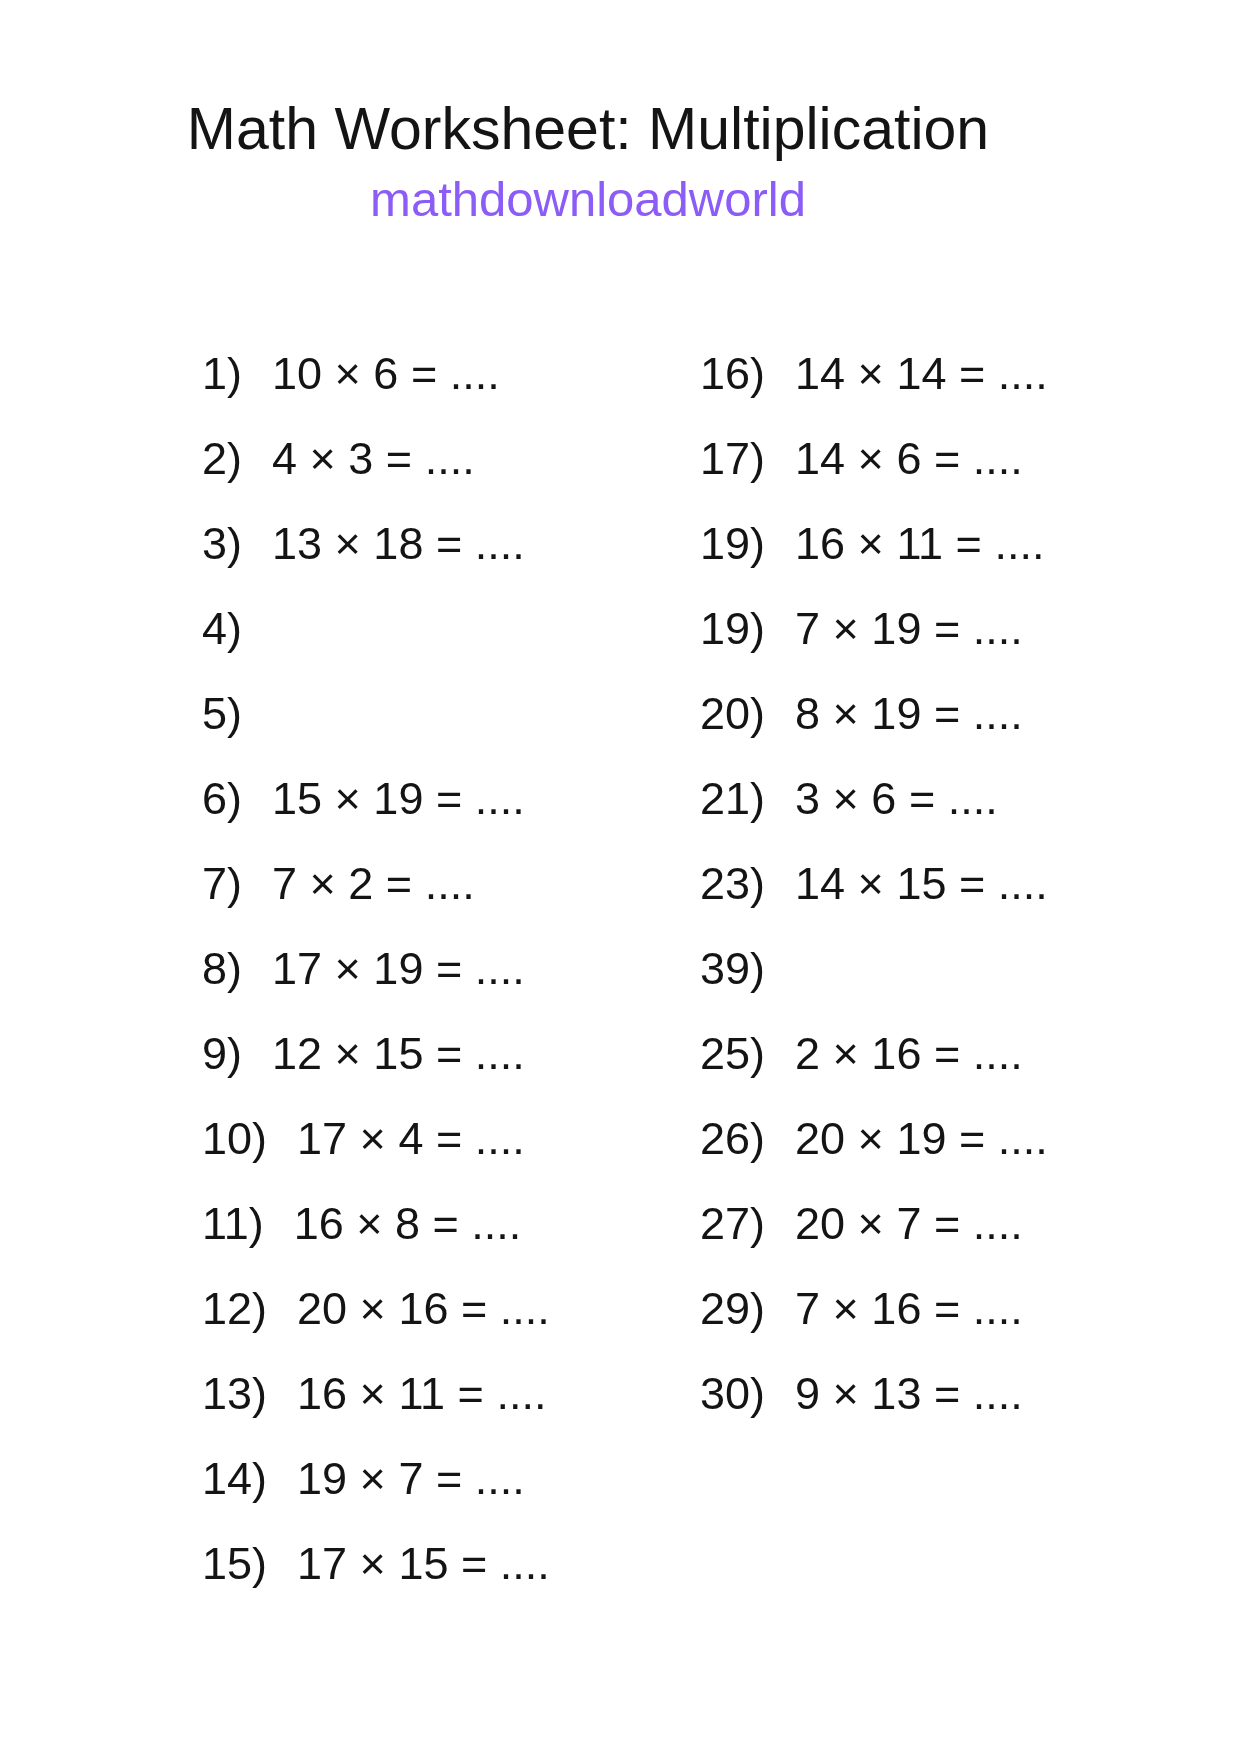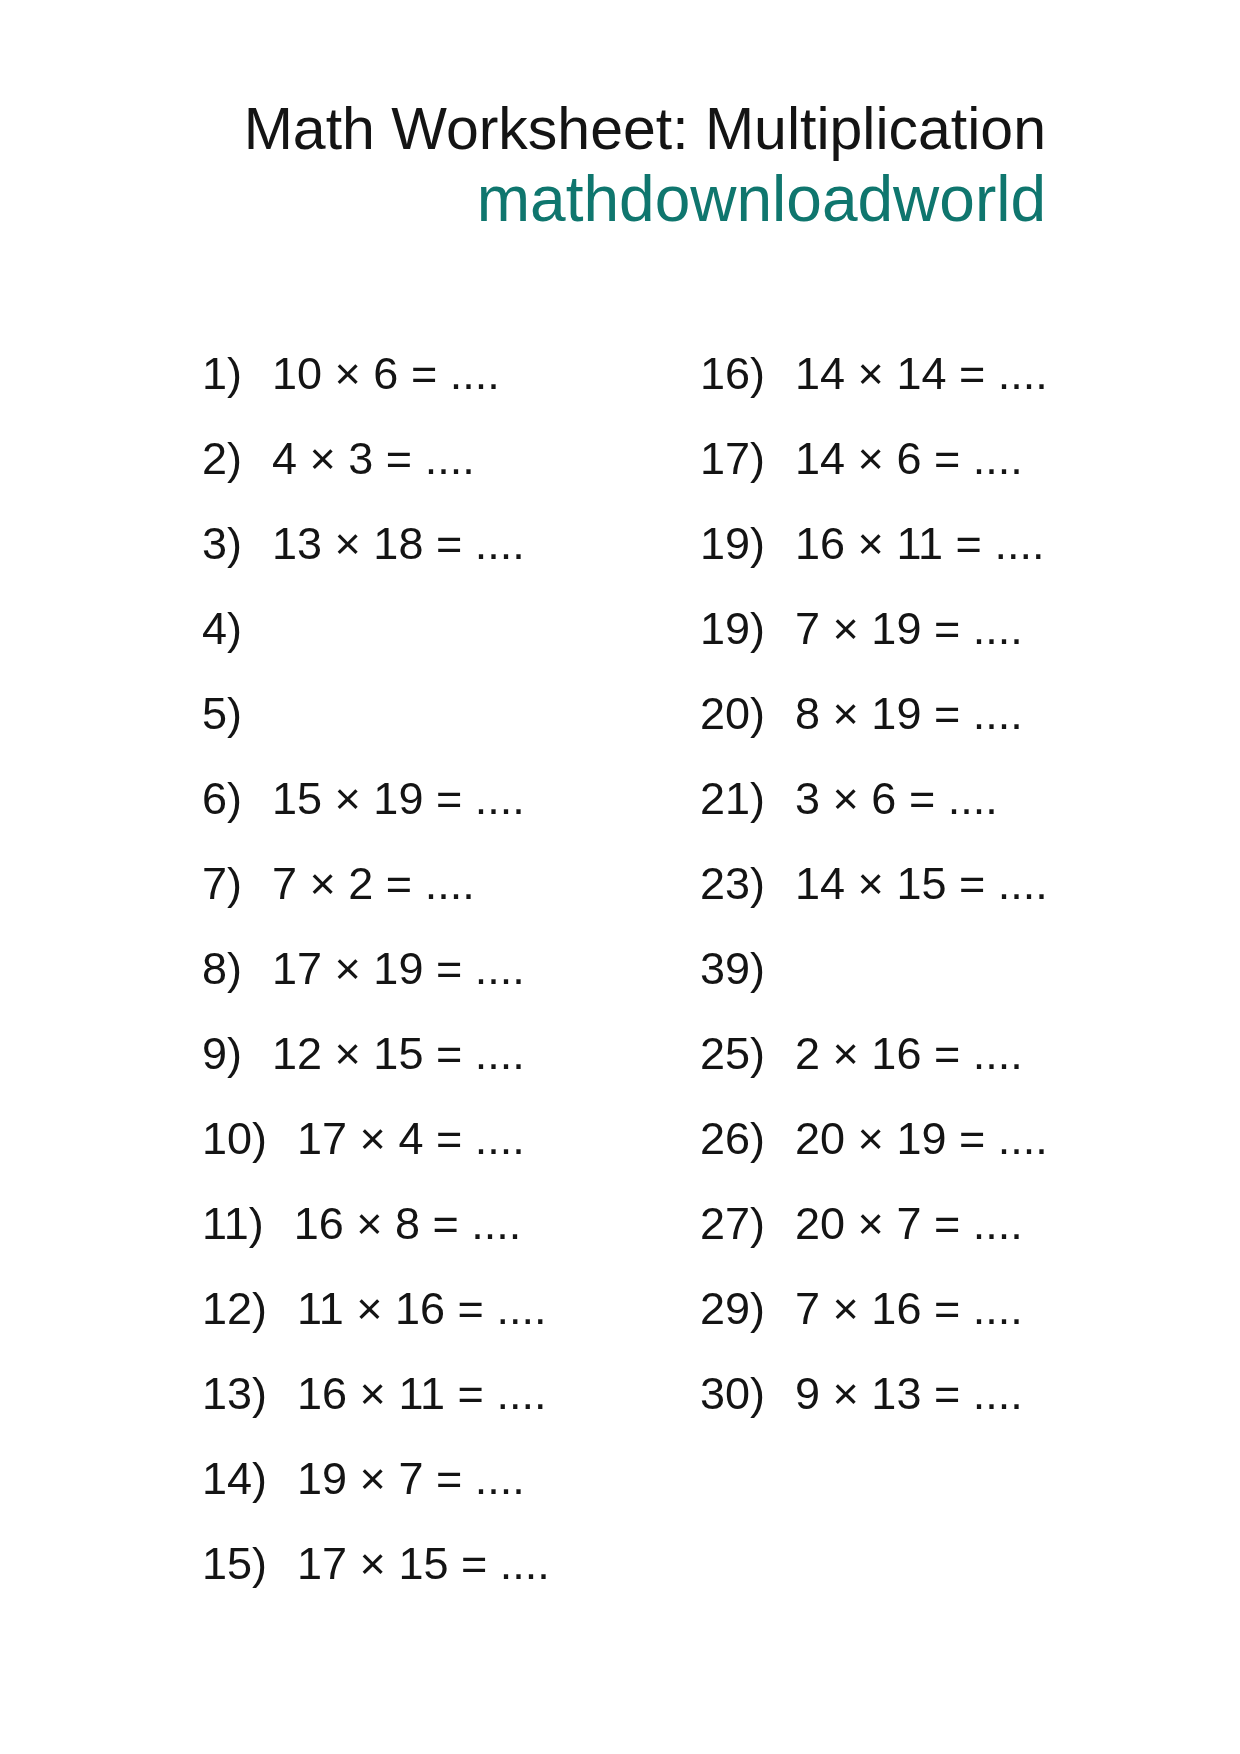--- a/index.html
+++ b/index.html
@@ -15,36 +15,35 @@
     position: relative;
     overflow: hidden;
   }
   .header {
     position: absolute;
     top: 0;
     left: 0;
     width: 1006px;
     padding-left: 170px;
     box-sizing: border-box;
-    text-align: right;
-    margin-left: 40px;
+    text-align: center;
   }
   .title {
     margin: 100px 0 0 0;
     font-size: 59px;
     line-height: 59px;
     font-weight: 400;
     color: #141414;
   }
   .subtitle {
     margin: 16px 0 0 0;
-    font-size: 64px;
+    font-size: 49px;
     line-height: 48px;
     font-weight: 400;
-    color: #0f766e;
+    color: #8b5cf6;
   }
   .problems {
     position: absolute;
     top: 331px;
     left: 0;
     width: 1240px;
     height: 1280px;
   }
   .col {
     position: absolute;
@@ -127,21 +126,21 @@
     <span class="p-text">17 × 4 = ....</span>
   </div>
 
   <div class="problem">
     <span class="p-num">11)</span>
     <span class="p-text">16 × 8 = ....</span>
   </div>
 
   <div class="problem">
     <span class="p-num">12)</span>
-    <span class="p-text">11 × 16 = ....</span>
+    <span class="p-text">20 × 16 = ....</span>
   </div>
 
   <div class="problem">
     <span class="p-num">13)</span>
     <span class="p-text">16 × 11 = ....</span>
   </div>
 
   <div class="problem">
     <span class="p-num">14)</span>
     <span class="p-text">19 × 7 = ....</span>

